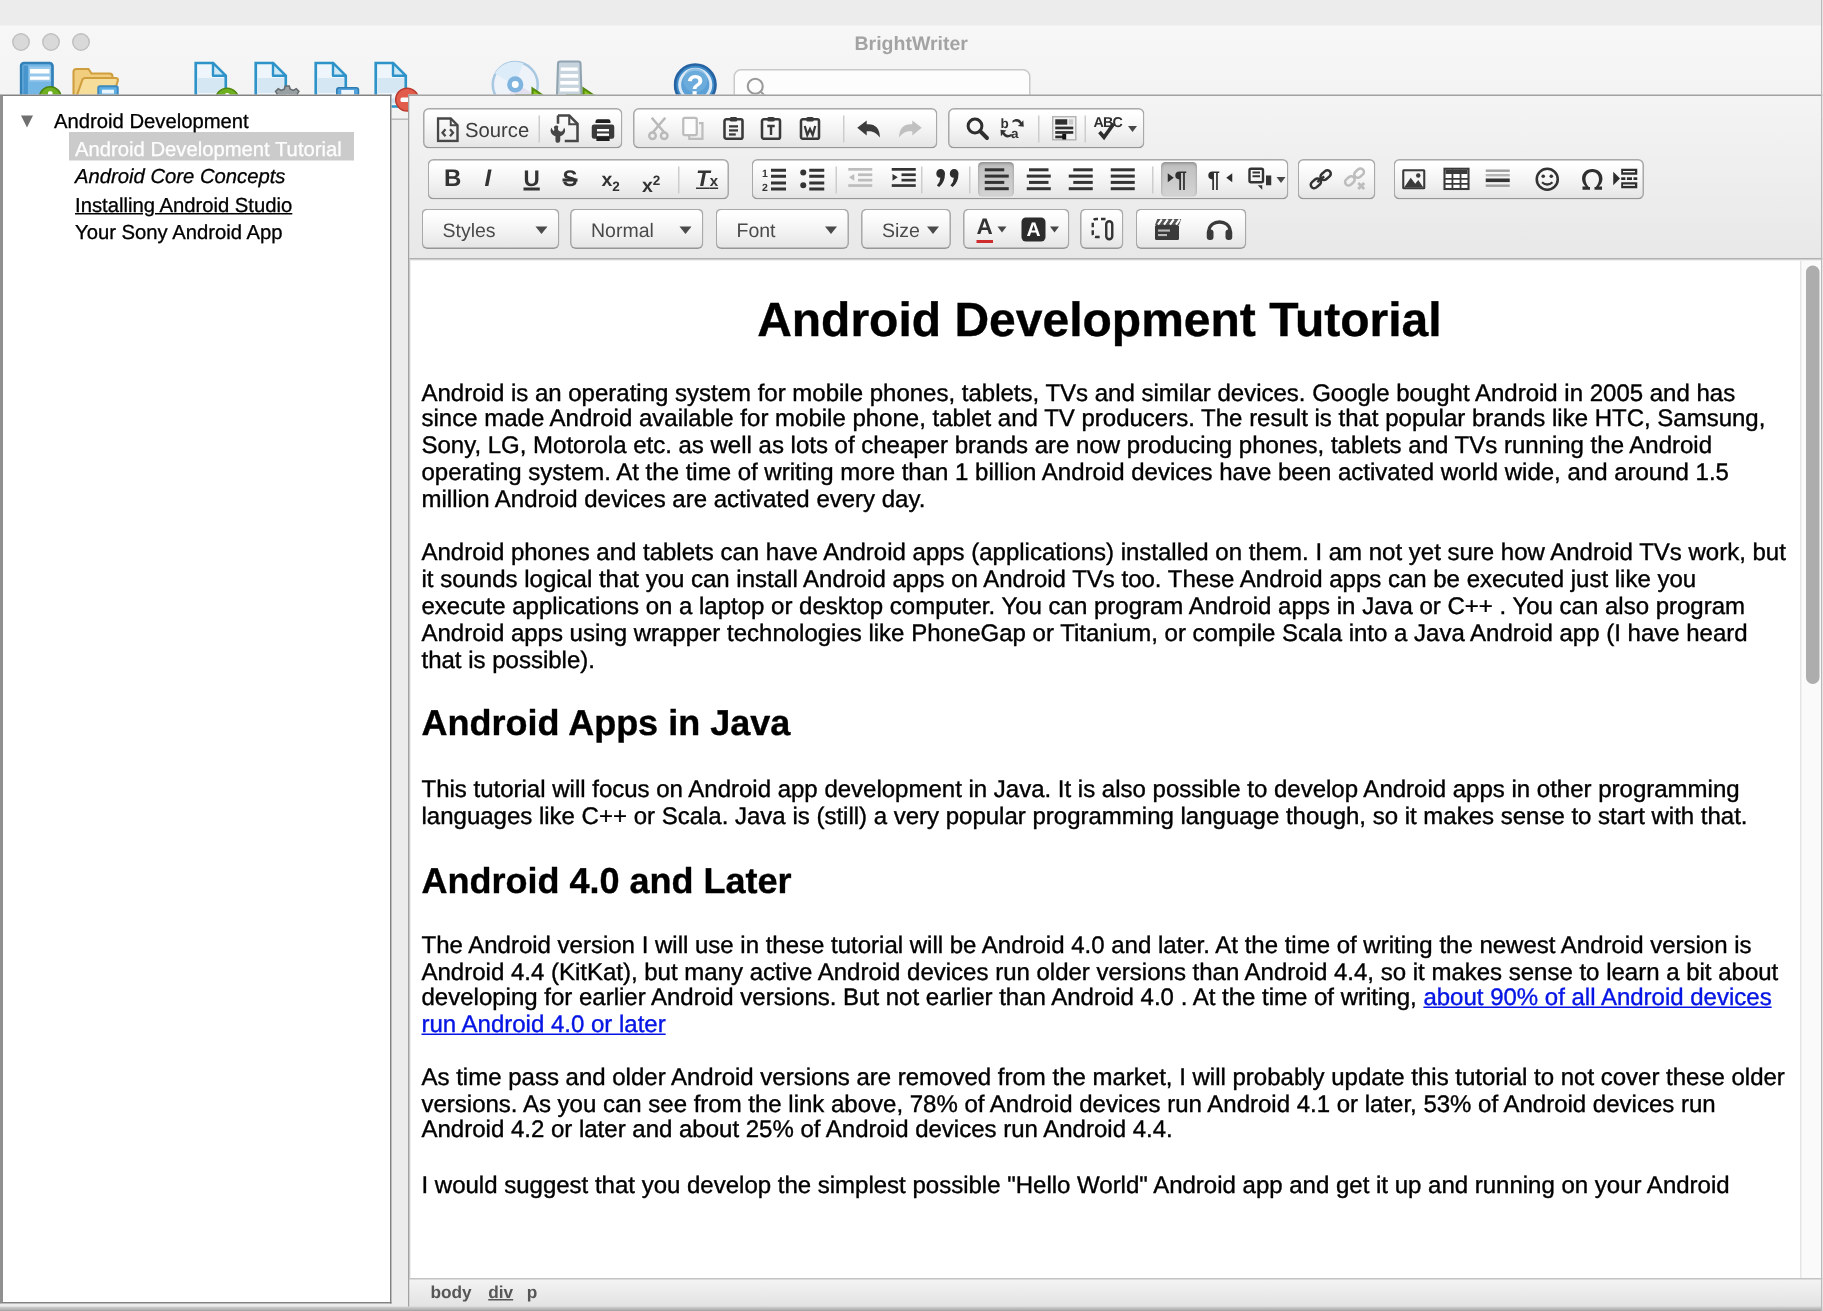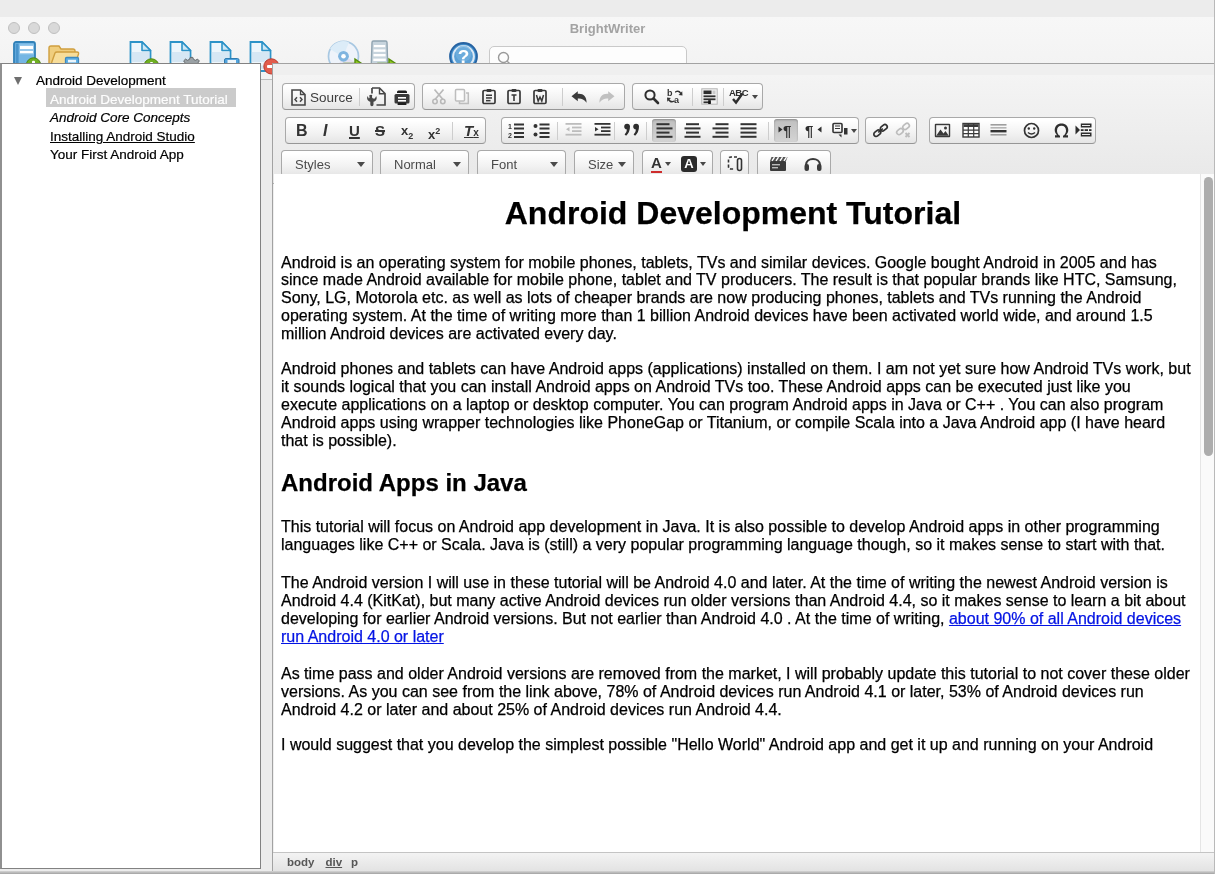--- a/index.html
+++ b/index.html
@@ -7,21 +7,21 @@
 body { font-family:"Liberation Sans", sans-serif; background:#ececec; position:relative; }
 #chrome { position:absolute; left:0; top:0; width:1215px; height:63px; background:linear-gradient(#f7f7f7,#f2f2f2); border-bottom:1px solid #bcbcbc;margin-top:17px; }
 .tl { position:absolute; top:4.5px; width:12px; height:12px; border-radius:50%; background:#d9d9d9; border:1px solid #c0c0c0; }
 #wtitle { position:absolute; top:4px; left:0; width:100%; text-align:center; font-size:13px; font-weight:bold; color:#a3a3a3; }
 .ticon { position:absolute; }
 #searchbox { position:absolute; left:489px; top:29px; width:198px; height:24px; border:1px solid #c9c9c9; border-radius:5px; background:#fdfdfd; }
 #treepanel { position:absolute; left:0px; top:63px; width:261px; height:806px; background:#fff; border:1px solid #828282; border-left:2px solid #909090; }
 .trow { position:absolute; left:0; height:19px; font-size:13.5px; line-height:19px; color:#000; white-space:nowrap; -webkit-text-stroke:0.2px currentColor; }
 #tsel { position:absolute; left:44px; top:24.4px; width:190px; height:18.4px; background:#cbcbcb; }
 #editor { position:absolute; left:272px; top:63px; width:943px; height:811px; background:#efefef; border-top:1px solid #a2a2a2; border-left:1px solid #a2a2a2; }
-#tbar { position:absolute; left:0; top:11px; width:942px; height:109px; background:linear-gradient(#f4f4f4,#e8e8e8); border-bottom:1px solid #b0b0b0; }
+#tbar { position:absolute; left:0; top:0; width:942px; height:109px; background:linear-gradient(#f4f4f4,#e8e8e8); border-bottom:1px solid #b0b0b0; }
 .grp { position:absolute; height:27px; border:1px solid #a9a9a9; border-bottom-color:#969696; border-radius:4px; background:linear-gradient(#ffffff 10%,#f2f2f2 60%,#e5e5e5); display:flex; align-items:center; }
 .combo { position:absolute; height:27px; border:1px solid #a9a9a9; border-bottom-color:#969696; border-radius:4px; background:linear-gradient(#ffffff 10%,#f2f2f2 60%,#e5e5e5); font-size:13px; color:#4a4a4a; }
 .combo .lbl { position:absolute; left:13px; top:6px; }
 .combo .arr { position:absolute; right:7px; top:11px; width:0; height:0; border-left:4.5px solid transparent; border-right:4.5px solid transparent; border-top:5.5px solid #4a4a4a; }
 #content { position:absolute; left:1px; top:110px; width:926px; height:678px; background:#fff; font-size:16px; color:#000; padding:8px 9.2px 0 7px; overflow:hidden; -webkit-text-stroke:0.25px currentColor; }
 #content h1 { font-size:32px; line-height:36.8px; margin:13.4px 0 0; text-align:center; padding-right:6px; }
 #content h2 { font-size:24px; line-height:27.6px; margin:20.2px 0 0; }
 #content > *:nth-child(3) { margin-top:17.75px; }
 #content > *:nth-child(4) { margin-top:19.83px; }
 #content > *:nth-child(5) { margin-top:21.07px; }
@@ -146,21 +146,21 @@
         <line x1="12.2" y1="12.2" x2="16.5" y2="16.5" stroke="#9a9a9a" stroke-width="1.4"></line>
       </svg>
     </div>
 </div>
 <div id="treepanel">
   <div id="tsel"></div>
   <div class="trow" style="top:7px; left:34px;"><span style="position:absolute; left:-22.5px; top:5.5px; width:0; height:0; border-left:4.8px solid transparent; border-right:4.8px solid transparent; border-top:8.6px solid #6f6f6f;"></span>Android Development</div>
   <div class="trow" style="top:25.6px; left:48px; color:#fdfdfd;">Android Development Tutorial</div>
   <div class="trow" style="top:44.2px; left:48px;font-style:italic;">Android Core Concepts</div>
   <div class="trow" style="top:62.8px; left:48px;text-decoration:underline;">Installing Android Studio</div>
-  <div class="trow" style="top:81.4px; left:48px;">Your First Android App</div>
+  <div class="trow" style="top:81.4px; left:48px;">Your Sony Android App</div>
 </div>
 <div id="editor">
   <div id="tbar">
 
     <div class="grp" style="left:9px;top:8px;width:133px;">
       <svg class="ab" style="left:8px;top:5px;" width="15" height="17" viewBox="0 0 15 17">
         <path d="M1 1 L9.5 1 L14 5.5 L14 16 L1 16 Z" fill="none" stroke="#474747" stroke-width="1.6"></path>
         <path d="M9.5 1 L9.5 5.5 L14 5.5" fill="none" stroke="#474747" stroke-width="1.3"></path>
         <path d="M6 8.2 L4 10.5 L6 12.8 M9 8.2 L11 10.5 L9 12.8" fill="none" stroke="#474747" stroke-width="1.5"></path>
       </svg>
@@ -443,20 +443,21 @@
         <rect x="14" y="10" width="4.5" height="7" rx="2" fill="#3a3a3a"></rect>
       </svg>
     </div>
   </div>
   <div id="content">
     <h1>Android Development Tutorial</h1>
     <p>Android is an operating system for mobile phones, tablets, TVs and similar devices. Google bought Android in 2005 and has since made Android available for mobile phone, tablet and TV producers. The result is that popular brands like HTC, Samsung, Sony, LG, Motorola etc. as well as lots of cheaper brands are now producing phones, tablets and TVs running the Android operating system. At the time of writing more than 1 billion Android devices have been activated world wide, and around 1.5 million Android devices are activated every day.</p>
     <p>Android phones and tablets can have Android apps (applications) installed on them. I am not yet sure how Android TVs work, but it sounds logical that you can install Android apps on Android TVs too. These Android apps can be executed just like you execute applications on a laptop or desktop computer. You can program Android apps in Java or C++ . You can also program Android apps using wrapper technologies like PhoneGap or Titanium, or compile Scala into a Java Android app (I have heard that is possible).</p>
     <h2>Android Apps in Java</h2>
     <p>This tutorial will focus on Android app development in Java. It is also possible to develop Android apps in other programming languages like C++ or Scala. Java is (still) a very popular programming language though, so it makes sense to start with that.</p>
+    <h2>Android 4.0 and Later</h2>
     <p>The Android version I will use in these tutorial will be Android 4.0 and later. At the time of writing the newest Android version is Android 4.4 (KitKat), but many active Android devices run older versions than Android 4.4, so it makes sense to learn a bit about developing for earlier Android versions. But not earlier than Android 4.0 . At the time of writing, <a href="#">about 90% of all Android devices run Android 4.0 or later</a></p>
     <p>As time pass and older Android versions are removed from the market, I will probably update this tutorial to not cover these older versions. As you can see from the link above, 78% of Android devices run Android 4.1 or later, 53% of Android devices run Android 4.2 or later and about 25% of Android devices run Android 4.4.</p>
     <p>I would suggest that you develop the simplest possible "Hello World" Android app and get it up and running on your Android</p>
   </div>
   <div id="scrollbar">
       <div id="thumb"></div>
     </div>
   <div id="statusbar"><span>body</span><span style="margin-left:11px;text-decoration:underline;">div</span><span style="margin-left:9px;">p</span></div>
 </div>
 <div id="bottomstrip"></div>

